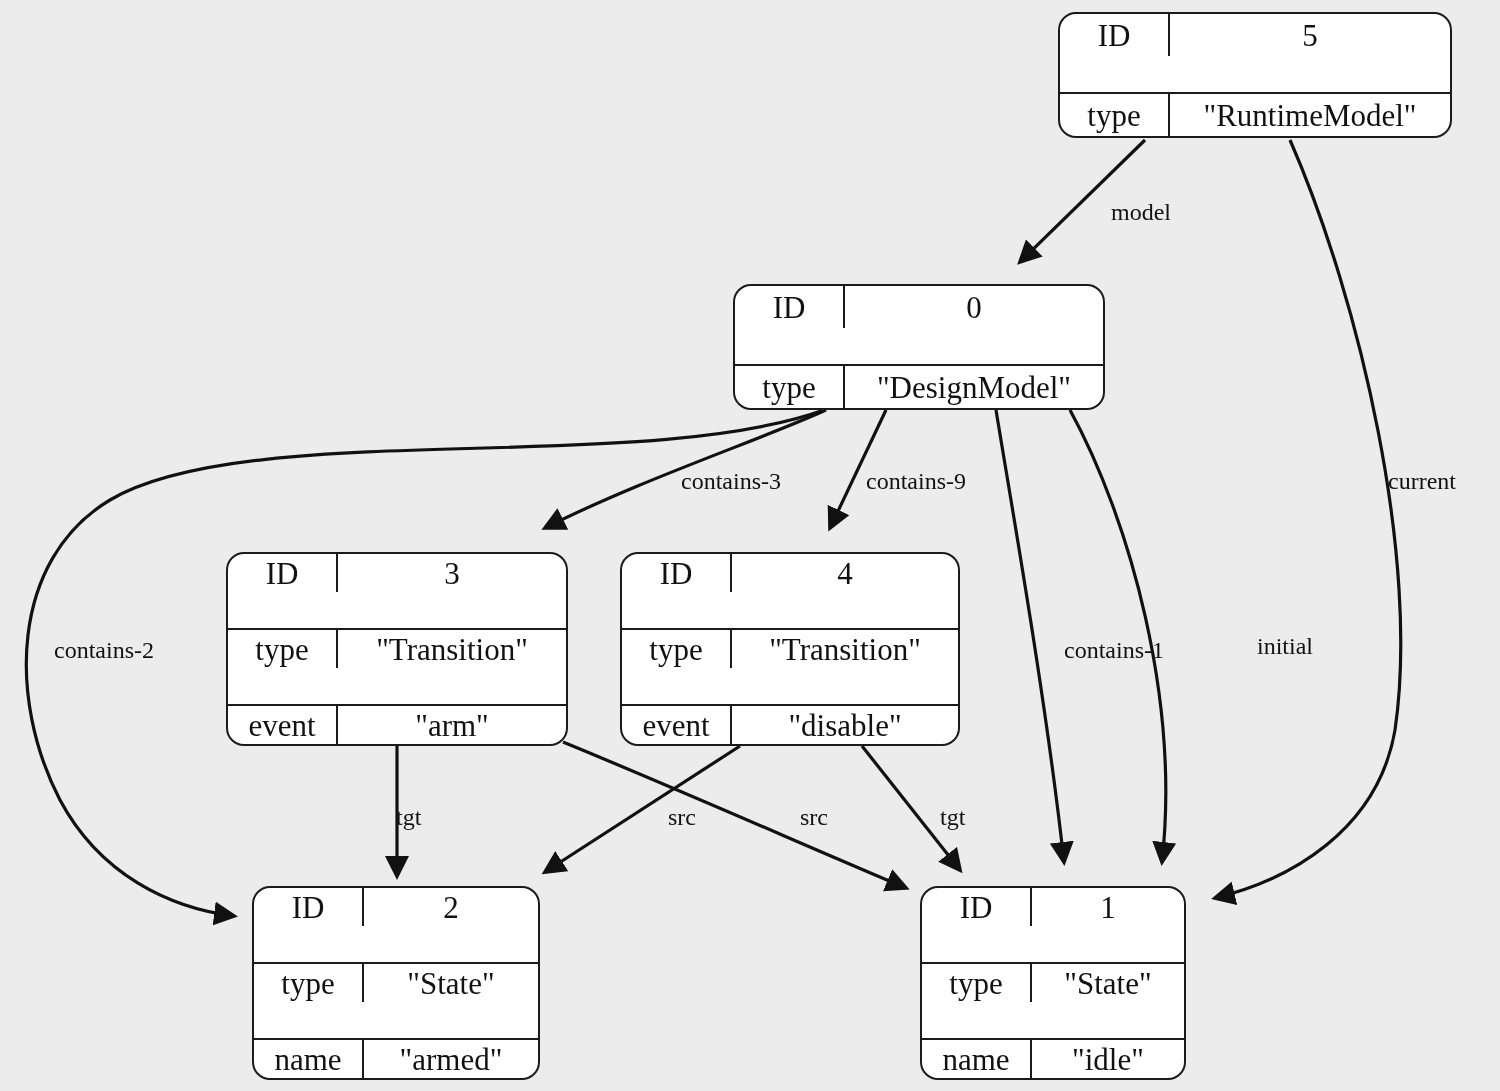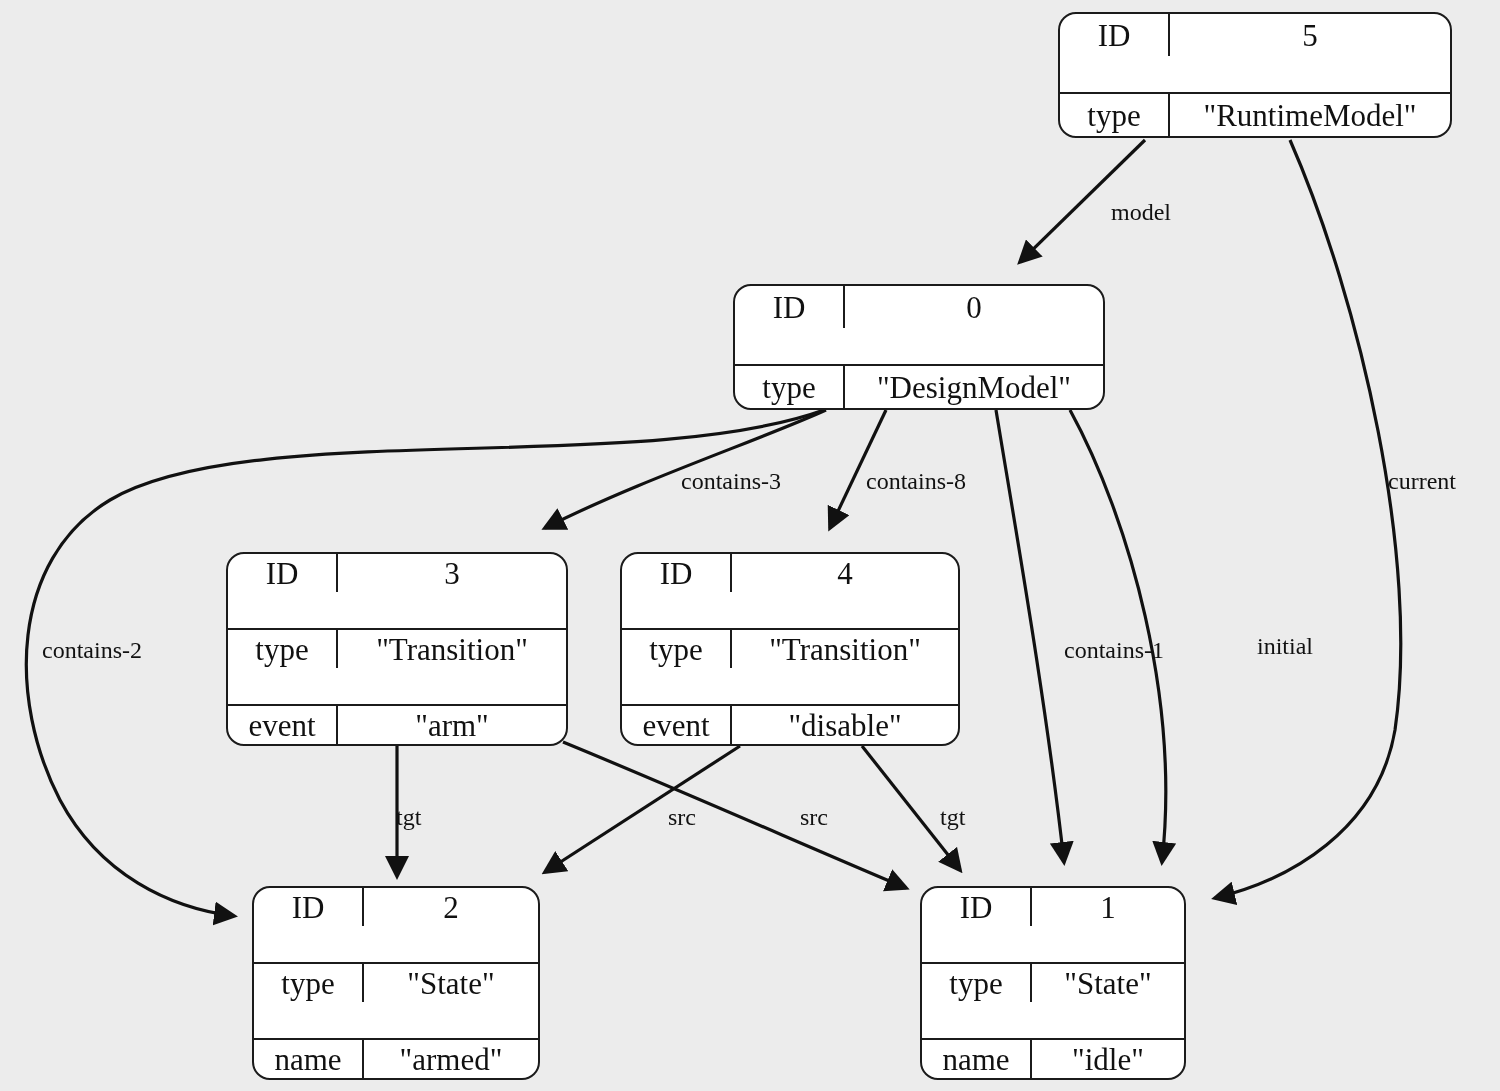--- a/index.html
+++ b/index.html
@@ -183,23 +183,23 @@
       <div class="cell cell-val">"State"</div>
     </div>
     <div class="node-row">
       <div class="cell cell-key">name</div>
       <div class="cell cell-val">"idle"</div>
     </div>
   </div>
 
   <div class="edge-label" style="left:1111px; top:212px;">model</div>
   <div class="edge-label" style="left:1388px; top:481px;">current</div>
-  <div class="edge-label" style="left:42px; top:650px;">contains-2</div>
+  <div class="edge-label" style="left:54px; top:650px;">contains-2</div>
   <div class="edge-label" style="left:681px; top:481px;">contains-3</div>
-  <div class="edge-label" style="left:866px; top:481px;">contains-8</div>
+  <div class="edge-label" style="left:866px; top:481px;">contains-9</div>
   <div class="edge-label" style="left:1064px; top:650px;">contains-1</div>
   <div class="edge-label" style="left:1257px; top:646px;">initial</div>
   <div class="edge-label" style="left:396px; top:817px;">tgt</div>
   <div class="edge-label" style="left:800px; top:817px;">src</div>
   <div class="edge-label" style="left:668px; top:817px;">src</div>
   <div class="edge-label" style="left:940px; top:817px;">tgt</div>
 
 </div>
 
 </body></html>

